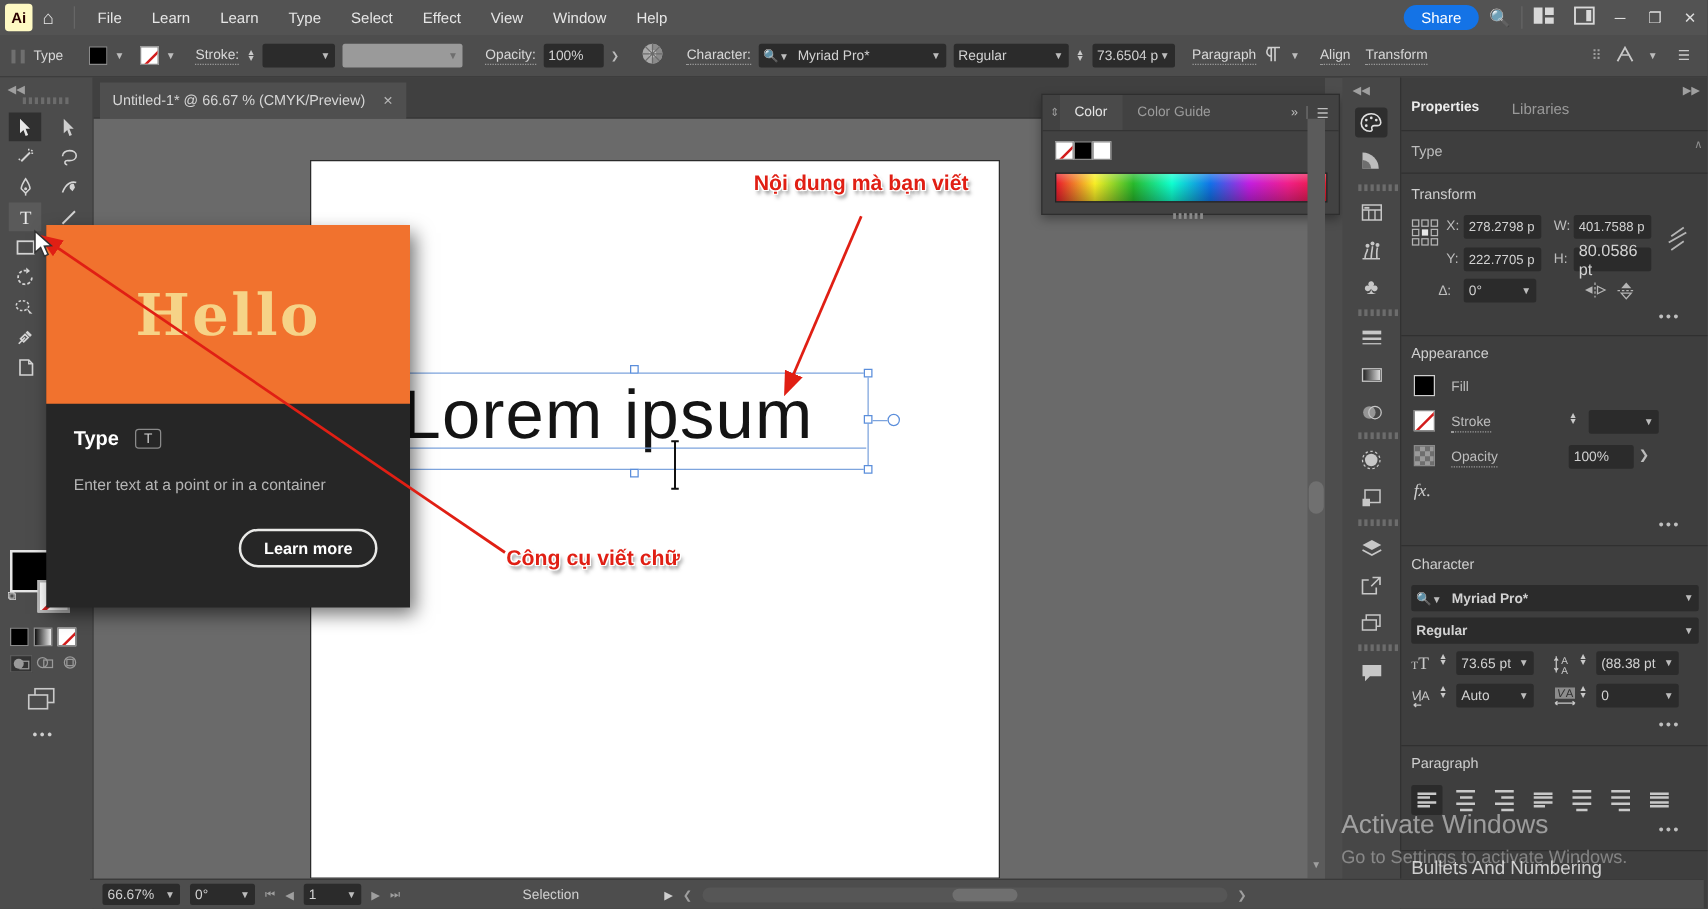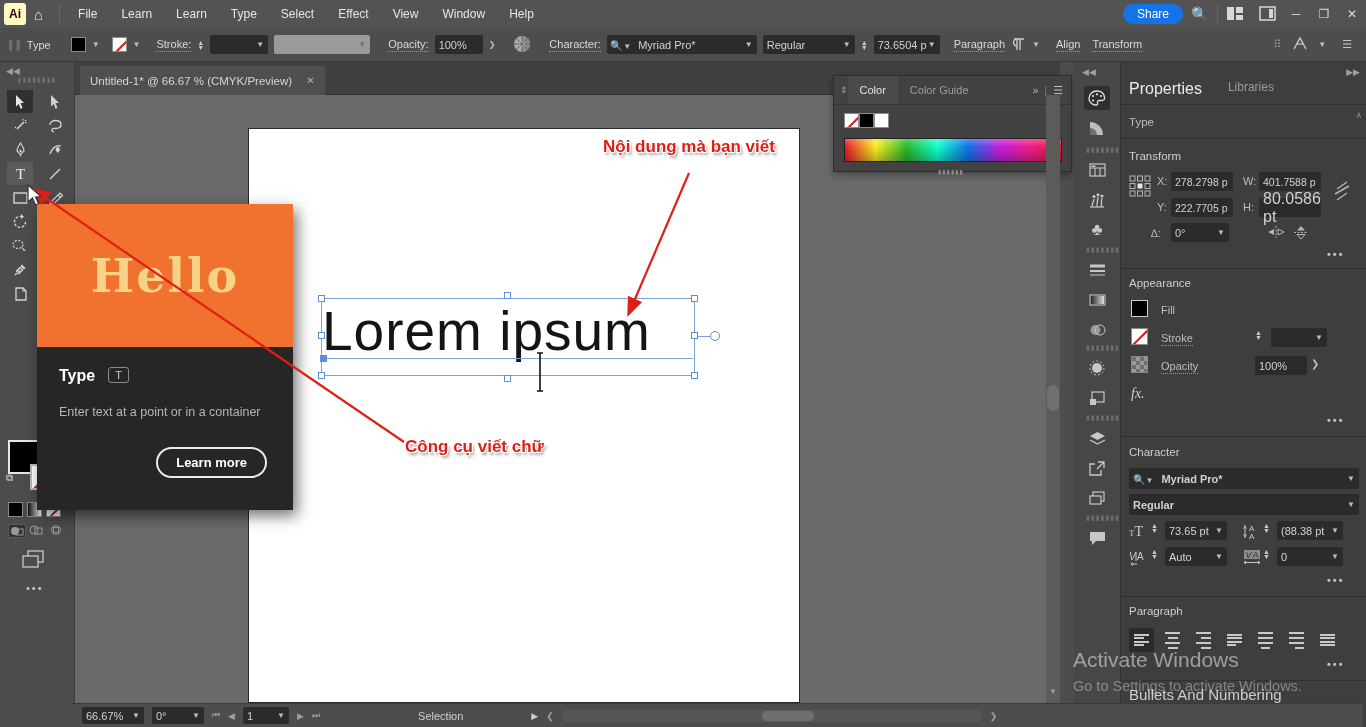--- a/index.html
+++ b/index.html
@@ -48,21 +48,21 @@
   #pasteboard { left:75px; top:95px; width:985px; height:608px; background:#6a6a6a; }
   #artboard { left:173px; top:33px; width:552px; height:575px; background:#fff; border:1px solid #2b2b2b; }
 
   .red-note { position:absolute; color:#e01f14; font-weight:bold; font-size:17px; white-space:nowrap;
               text-shadow:-1px -1px 0 #fff, 1px -1px 0 #fff, -1px 1px 0 #fff, 1px 1px 0 #fff, 2px 3px 3px rgba(60,60,60,.55); }
 
   .handle { position:absolute; width:7px; height:7px; background:#fff; border:1px solid #5b8edb; }
   .sel-line { position:absolute; background:#7da4dd; }
 
   
-  #tip-card { left:37px; top:204px; width:256px; height:306px; background:#262626;
+  #tip-card { left:37px; top:180px; width:291px; height:306px; background:#262626;
               box-shadow:4px 6px 14px rgba(0,0,0,.55); }
   #tip-hero { width:100%; height:143px; background:#f1722e; display:flex; align-items:center; justify-content:center; }
   #tip-hello { color:#f6d387; font-family:"DejaVu Serif", serif; font-weight:bold; font-size:46px; letter-spacing:2px; }
   .kbd { display:inline-block; border:1px solid #8a8a8a; border-radius:3px; color:#cfcfcf; font-size:11px;
          padding:1px 6px; margin-left:10px; vertical-align:2px; }
   #learn-btn { border:2px solid #e9e9e7; border-radius:16px; color:#fff; font-weight:bold; font-size:13px;
                padding:6px 18px; background:transparent; }
 
   
   #color-panel { left:833px; top:75px; width:239px; height:97px; background:#424242; border:1px solid #2e2e2e;
@@ -544,21 +544,21 @@
       <svg width="17" height="15">
           <path d="M1 1 h15 v9 h-9 l-4 4 v-4 h-2 Z" fill="#c7c7c7"></path>
         </svg>
     </div>
   </div>
 
   <div id="props" class="abs">
     <div class="abs" style="right:6px;top:5px;color:#9f9f9f;font-size:9px;">▶▶</div>
     
     <div class="abs" style="left:8px;top:18px;display:flex;gap:26px;">
-      <span style="color:#ececec;font-size:16px;font-weight:normal;">Properties</span>
+      <span style="color:#ececec;font-size:11px;font-weight:bold;">Properties</span>
       <span style="color:#9a9a9a;font-size:12px;">Libraries</span>
     </div>
     <div class="sec-div" style="top:42px;"></div>
     <div class="abs" style="right:4px;top:48px;color:#8f8f8f;font-size:9px;">∧</div>
     <div class="sec-title" style="top:54px;color:#bdbdbd;">Type</div>
     <div class="sec-div" style="top:76px;"></div>
 
     
     <div class="sec-title" style="top:88px;">Transform</div>
     <div class="abs" style="left:8px;top:110px;">
@@ -576,21 +576,21 @@
         <rect x="8.5" y="11.5" width="5" height="5" fill="#e8e8e8"></rect>
       </svg>
     </div>
     <span class="abs plabel" style="left:36px;top:113px;">X:</span>
     <span class="abs field" style="left:50px;top:110px;width:62px;font-size:10.5px;">278.2798 p</span>
     <span class="abs plabel" style="left:122px;top:113px;">W:</span>
     <span class="abs field" style="left:138px;top:110px;width:62px;font-size:10.5px;">401.7588 p</span>
     <span class="abs plabel" style="left:36px;top:139px;">Y:</span>
     <span class="abs field" style="left:50px;top:136px;width:62px;font-size:10.5px;">222.7705 p</span>
     <span class="abs plabel" style="left:122px;top:139px;">H:</span>
-    <span class="abs field" style="left:138px;top:136px;width:62px;font-size:16px;">80.0586 pt</span>
+    <span class="abs field" style="left:138px;top:136px;width:62px;font-size:13px;">80.0586 pt</span>
     <span class="abs" style="left:212px;top:118px;">
       <svg width="18" height="22">
           <path d="M4 9 L14 2 M4 20 L14 13" stroke="#b5b5b5" stroke-width="1.4"></path>
           <path d="M2 14 L16 6" stroke="#b5b5b5" stroke-width="1.6"></path>
         </svg>
     </span>
     <span class="abs plabel" style="left:30px;top:165px;">∆:</span>
     <span class="abs drop" style="left:50px;top:161px;width:58px;">
         <span>0°</span>
         <span class="chev">▼</span>

